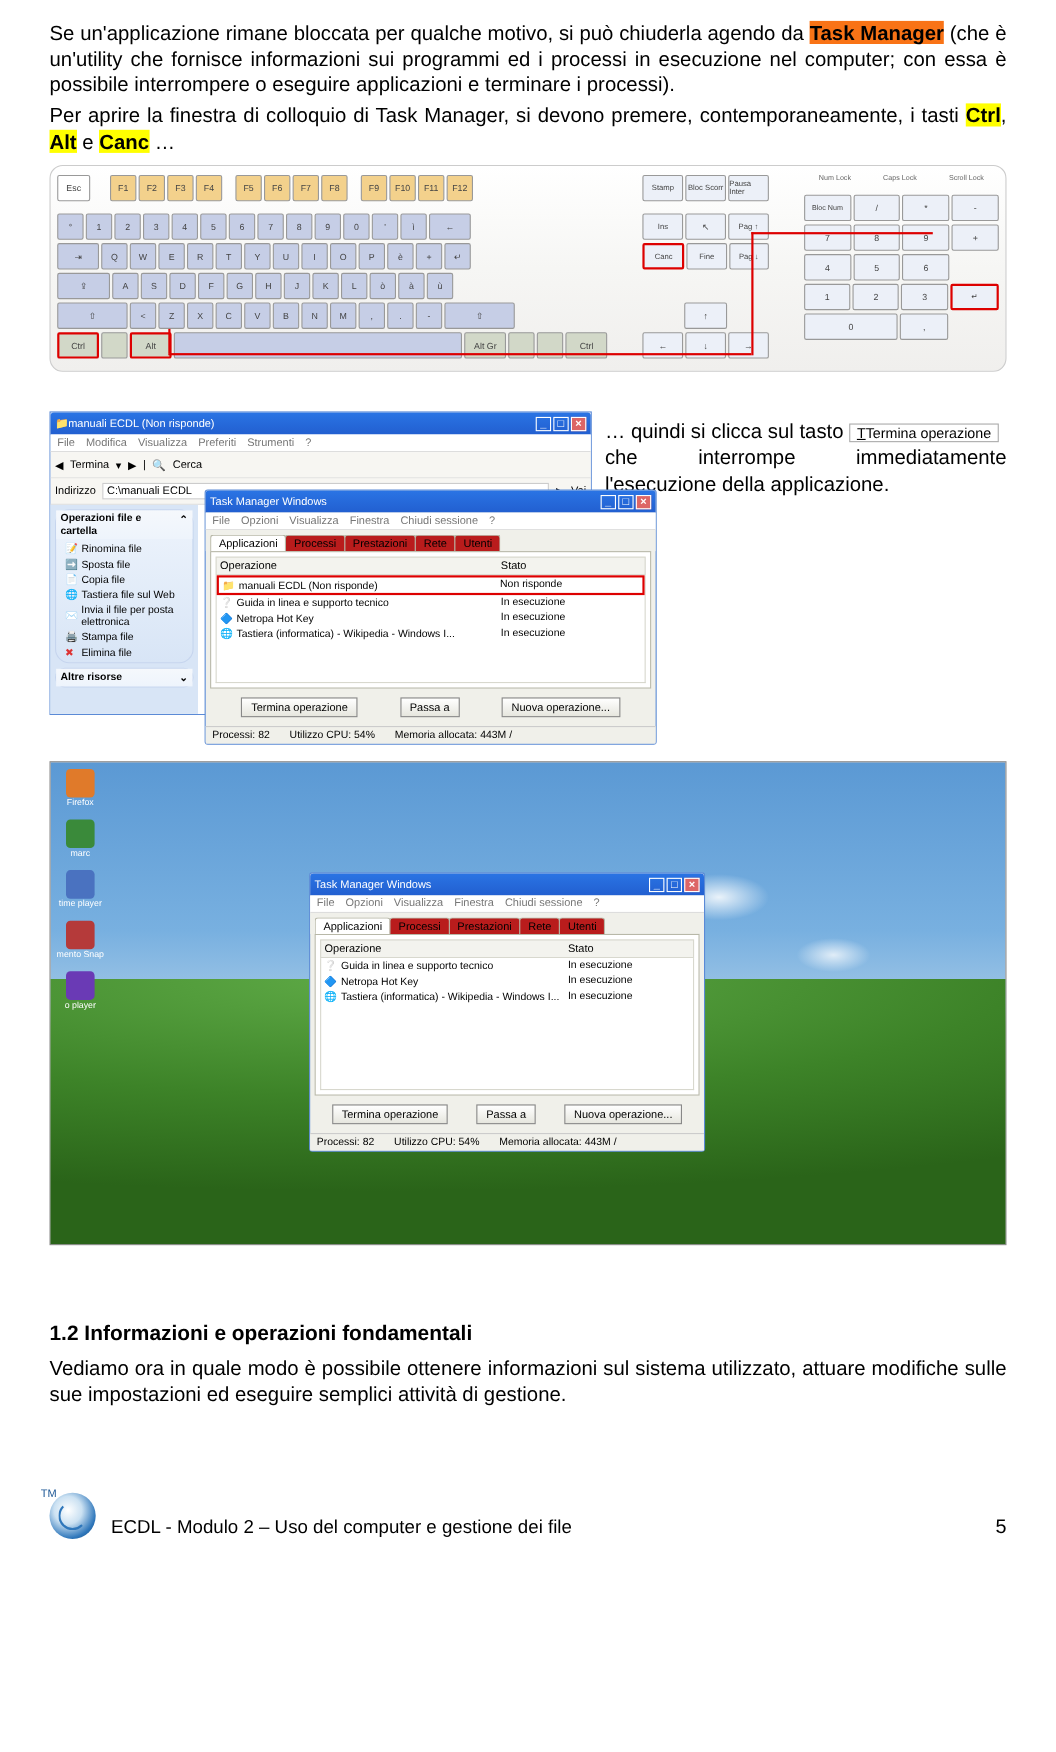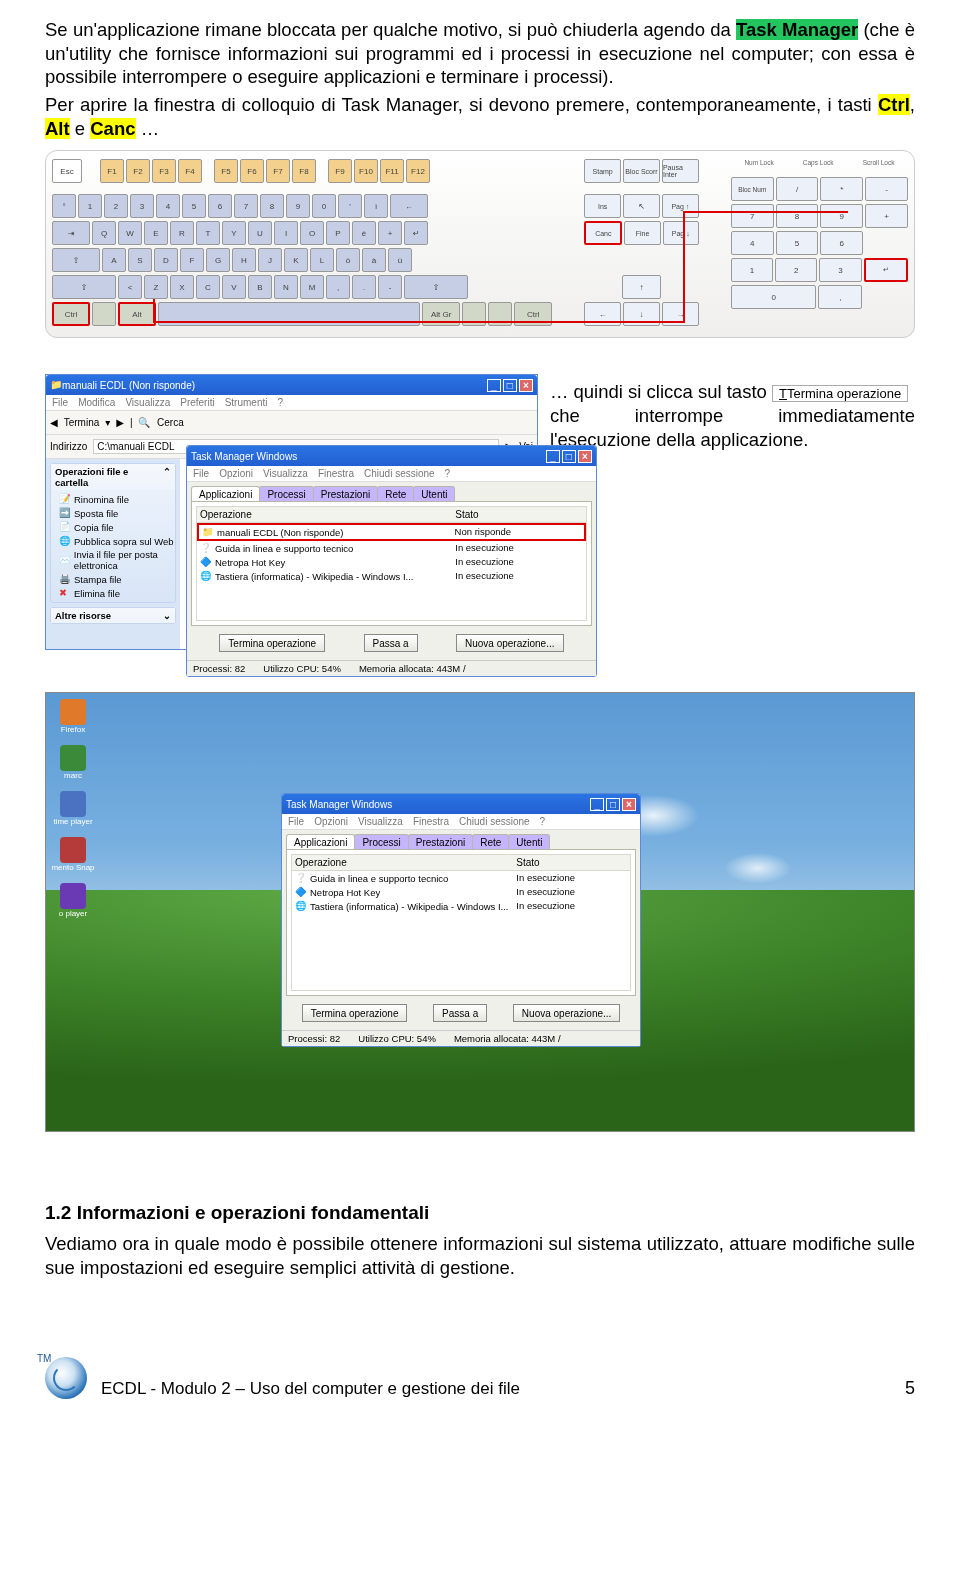--- a/index.html
+++ b/index.html
@@ -1,18 +1,18 @@
 <!DOCTYPE html>
 <html><head>
 <meta charset="utf-8">
 <style>
   * { box-sizing: border-box; }
   body { margin:0; padding:18px 45px 40px 45px; font-family:"Trebuchet MS",Tahoma,Arial,sans-serif; font-size:18.5px; color:#000; width:960px; background:#fff; }
   p { margin:0 0 4px 0; line-height:1.28; text-align:justify; }
-  .hl  { background:#22c55e; font-weight:bold; }
+  .hl  { background:#f97316; font-weight:bold; }
   .hl2 { background:#ffff00; font-weight:bold; }
   b { font-weight:bold; }
 
   
   .kb-outer { border:1px solid #ccc; border-radius:12px; padding:8px 6px; background:linear-gradient(#fff,#f6f6f4,#f0efed); margin-top:10px; position:relative; }
   .kb-rows { display:flex; gap:32px; }
   .kb-main { flex:2.4; }
   .kb-grp  { flex:0.55; }
   .kb-np   { flex:0.85;}
   .kr { display:flex; gap:2px; margin-bottom:3px;}
@@ -32,40 +32,40 @@
   .shot1-right{ flex:1; display:flex; flex-direction:column; gap:38px; padding-top:6px;}
   .shot1-right p { text-align:justify; }
 
   .winxp { font-family:Tahoma,Arial,sans-serif; font-size:10px; color:#000; }
   .titlebar { background:linear-gradient(#2a74e4,#225fd0); color:#fff; height:20px; display:flex; align-items:center; padding:0 4px; border-radius:3px 3px 0 0;}
   .titlebar .btns { margin-left:auto; display:flex; gap:2px;}
   .titlebar .wb { width:14px; height:13px; border:1px solid #fff; display:flex; align-items:center; justify-content:center; font-weight:bold; font-size:10px;}
   .menub { background:#fff; padding:2px 6px; font-size:10px; display:flex; gap:10px; border-bottom:1px solid #ddd;}
   .menub span{color:#777;}
   .tabs { display:flex; padding:4px 4px 0 4px; background:#f0f0ea; gap:0;}
-  .tab  { padding:2px 7px 1px 7px; border:1px solid #b8b8a8; border-bottom:none; border-radius:3px 3px 0 0; background:#c4b5fd; margin-right:-1px;}
+  .tab  { padding:2px 7px 1px 7px; border:1px solid #b8b8a8; border-bottom:none; border-radius:3px 3px 0 0; background:#b91c1c; margin-right:-1px;}
   .tab.act{background:#fff;}
   .pane { background:#fff; border:1px solid #b8b8a8; margin:0 4px; padding:4px;}
   .lh { display:flex; padding:2px 3px; background:#f3f3ee; border:1px solid #d8d8ce;}
   .lst{ height:98px; border:1px solid #d8d8ce; border-top:none; background:#fff; font-size:9.5px;}
   .row{display:flex; padding:1px 3px;}
   .row.sel{background:#fff; border:2px solid #d00;}
   .row>div:first-child{flex:2; display:flex; align-items:center; gap:3px;}
   .row>div:last-child{flex:1;}
   .btnrow{ display:flex; gap:10px; padding:8px 4px; justify-content:flex-start;}
   .xpbtn { border:1px solid #888; background:linear-gradient(#fff,#e6e6de); padding:1px 8px; font-size:10px; height:18px; display:flex; align-items:center;}
   .stat { background:#f0f0ea; display:flex; gap:18px; padding:2px 6px; border-top:1px solid #ccc; font-size:9.5px;}
 
   
   .explorer { width:100%; border:1px solid #5b8ad6; }
   .exp-tb { background:#f7f6f2; display:flex; align-items:center; height:24px; padding:0 4px; gap:6px; border-bottom:1px solid #ddd; font-size:10px;}
   .exp-addr{ background:#fff; border:1px solid #ccc; flex:1; padding:1px 3px;}
   .exp-body{ display:flex; height:190px; background:#fff;}
   .exp-side{ width:134px; background:#d8e5f6; padding:4px;}
-  .exp-panel{ background:linear-gradient(#eef4fc,#d8e5f6); border:1px solid #c6d5ee; border-radius:3px; margin-bottom:4px; font-size:9.5px;}
+  .exp-panel{ background:linear-gradient(#eef4fc,#d8e5f6); border:1px solid #c6d5ee; border-radius:13px; margin-bottom:4px; font-size:9.5px;}
   .exp-panel .ph{ background:linear-gradient(#f5f8fc,#eef4fc); padding:2px 4px; font-weight:bold; display:flex; justify-content:space-between;}
   .exp-panel ul{margin:2px 0; padding:0 0 0 8px; list-style:none;}
   .exp-panel li{display:flex; align-items:center; gap:3px; padding:1px 0;}
   .ico{width:12px;height:12px;display:inline-block;}
   .termina-op{border:1px solid #aaa; padding:0 6px; font-size:13px; background:#fff;}
 
   
   .desktop { margin-top:42px; height:440px; background:linear-gradient(#5b99d4 0%,#78b0e0 35%,#9fc6e6 50%,#4e9438 55%,#2e7020 100%); position:relative; border:1px solid #888;}
   .clouds{position:absolute;inset:0;background:
     radial-gradient(55px 25px at 40% 35%, rgba(255,255,255,.8), transparent 70%),
@@ -315,21 +315,21 @@
               <li>
                   <span class="ico">➡️</span>
                   <span>Sposta file</span>
                 </li>
               <li>
                   <span class="ico">📄</span>
                   <span>Copia file</span>
                 </li>
               <li>
                   <span class="ico">🌐</span>
-                  <span>Pubblica sopra sul Web</span>
+                  <span>Tastiera file sul Web</span>
                 </li>
               <li>
                   <span class="ico">✉️</span>
                   <span>Invia il file per posta elettronica</span>
                 </li>
               <li>
                   <span class="ico">🖨️</span>
                   <span>Stampa file</span>
                 </li>
               <li>

